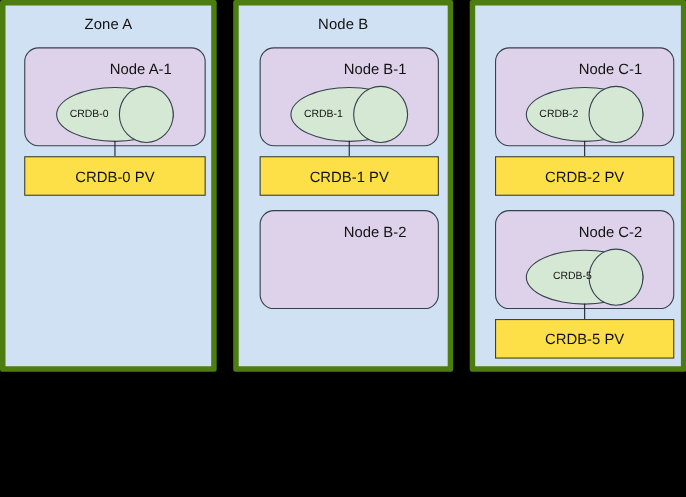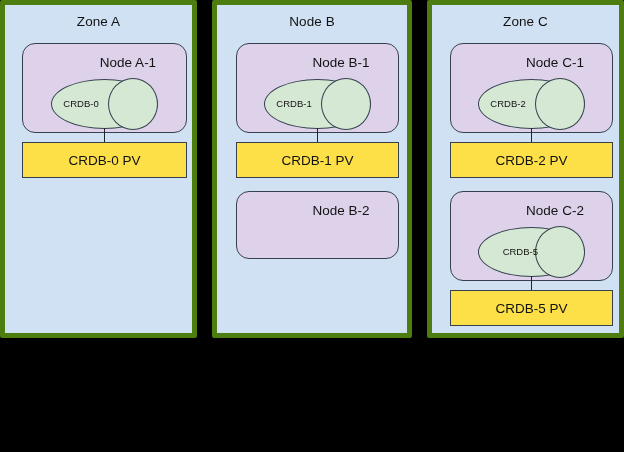--- a/index.html
+++ b/index.html
@@ -159,27 +159,26 @@
         <div class="cyl-label" style="left:0px; width:60px;">CRDB-1</div>
       </div>
     </div>
 
     <div class="connector" style="left:100px; top:123px; height:14px;"></div>
 
     <div class="pv" style="left:19px; top:137px; width:163px; height:36px;">
       <span class="pv-label">CRDB-1 PV</span>
     </div>
 
-    <div class="node" style="left:19px; top:186px; width:163px; height:68px;">
+    <div class="node" style="left:19px; top:186px; width:163px; height:90px;">
       <div class="node-title">Node B-2</div>
     </div>
   </div>
 
   <div class="zone" style="left:427px; top:0px; width:197px; height:338px;">
-    <div class="zone-title">Zone C</div>
 
     <div class="node" style="left:18px; top:38px; width:163px; height:90px;">
       <div class="node-title">Node C-1</div>
 
       <div class="cylinder" style="left:27px; top:35px; width:107px; height:50px;">
         <div class="cyl-body"></div>
         <div class="cyl-cap" style="right:0px; width:50px;"></div>
         <div class="cyl-label" style="left:0px; width:60px;">CRDB-2</div>
       </div>
     </div>

